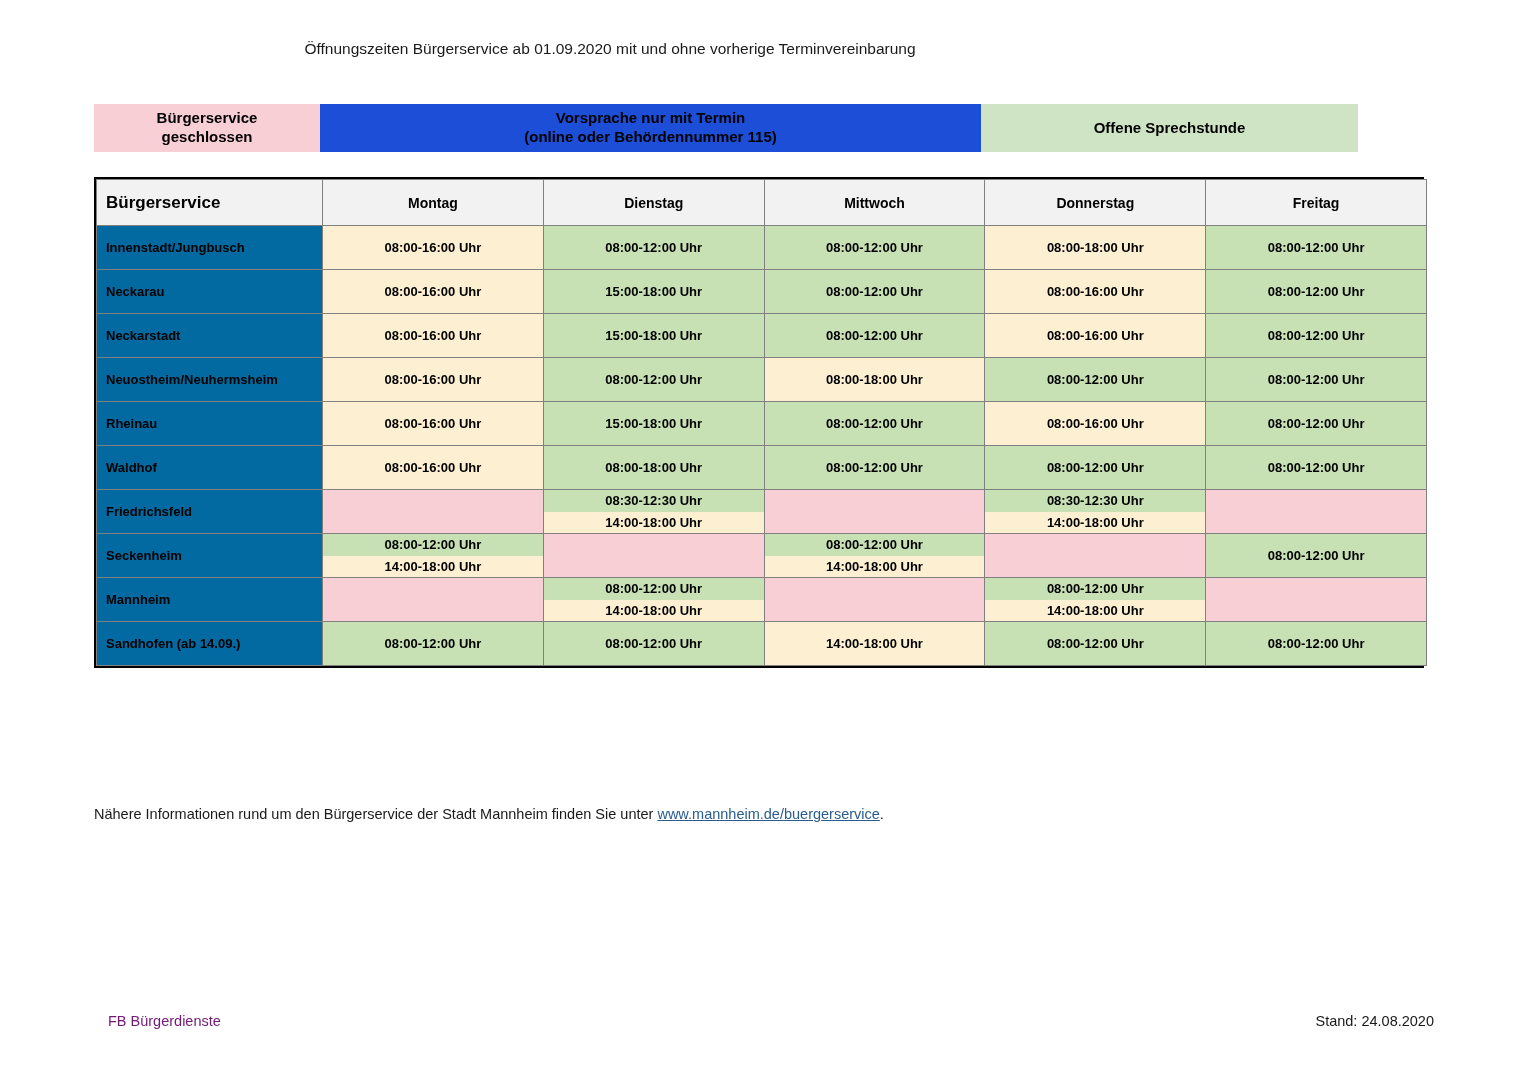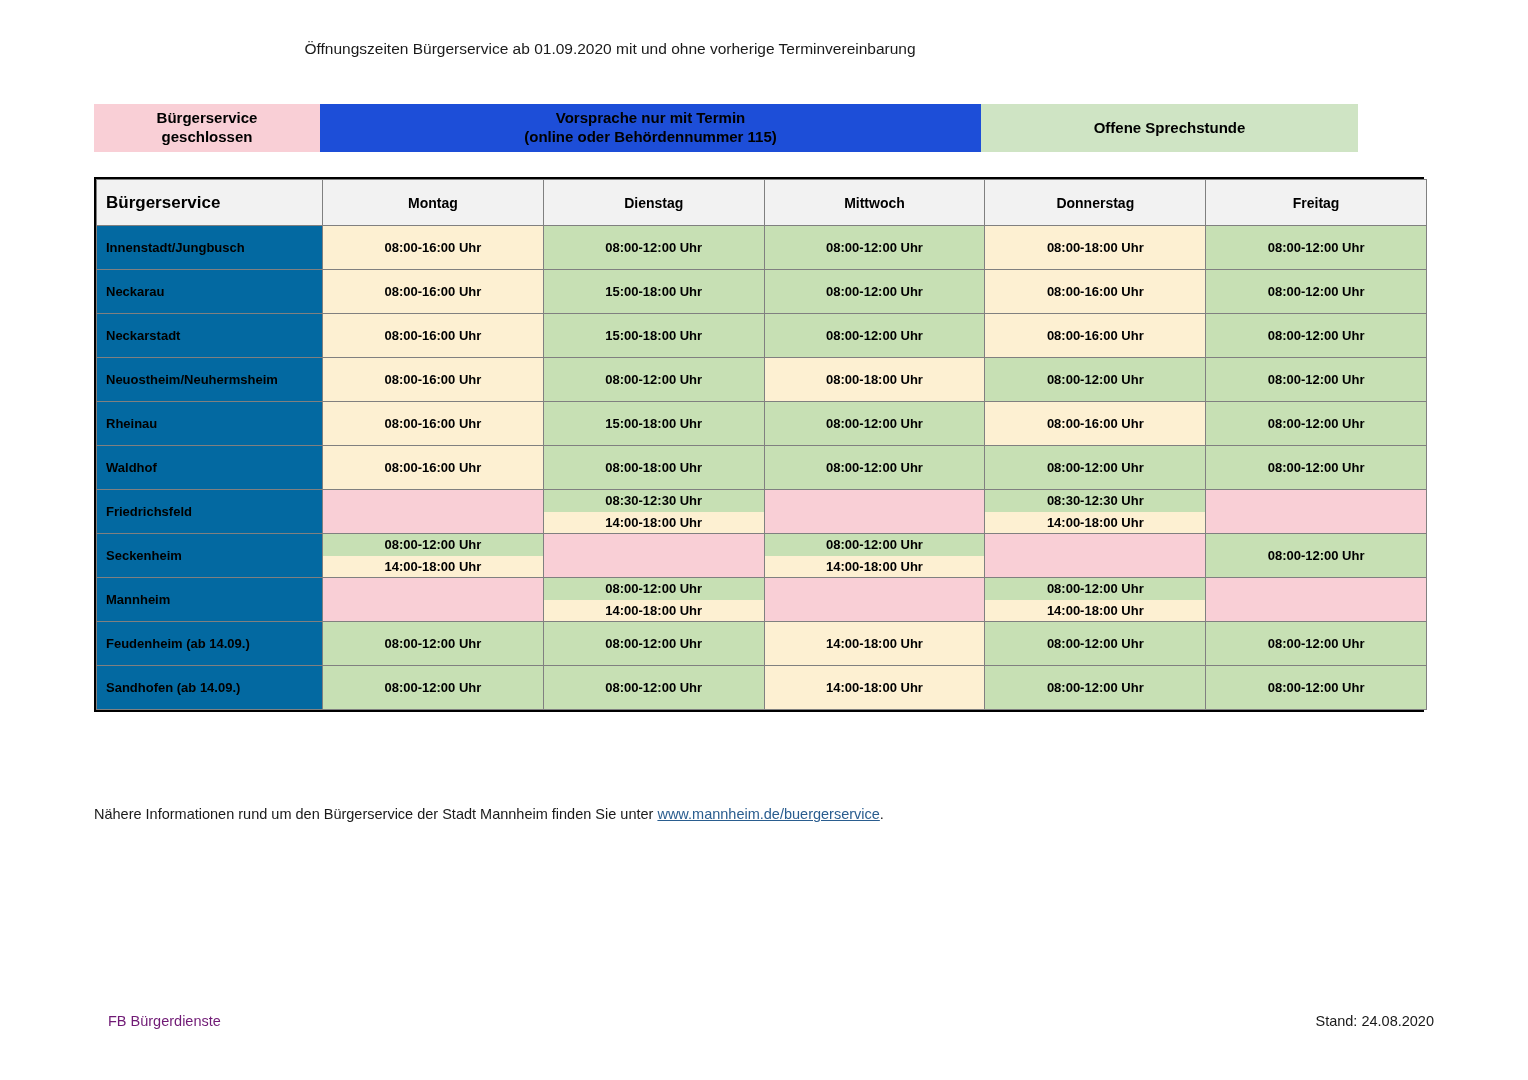--- a/index.html
+++ b/index.html
@@ -288,28 +288,20 @@
               <span class="sub bg-yellow">14:00-18:00 Uhr</span>
             </td>
             <td class="slot bg-pink"></td>
             <td class="slot split">
               <span class="sub bg-green">08:00-12:00 Uhr</span>
               <span class="sub bg-yellow">14:00-18:00 Uhr</span>
             </td>
             <td class="slot bg-pink"></td>
           </tr>
           <tr>
-            <td class="row-name">Feudenheim (ab 14.09.)</td>
-            <td class="slot bg-green"><span>08:00-12:00 Uhr</span></td>
-            <td class="slot bg-green"><span>08:00-12:00 Uhr</span></td>
-            <td class="slot bg-yellow"><span>14:00-18:00 Uhr</span></td>
-            <td class="slot bg-green"><span>08:00-12:00 Uhr</span></td>
-            <td class="slot bg-green"><span>08:00-12:00 Uhr</span></td>
-          </tr>
-          <tr>
             <td class="row-name">Sandhofen (ab 14.09.)</td>
             <td class="slot bg-green"><span>08:00-12:00 Uhr</span></td>
             <td class="slot bg-green"><span>08:00-12:00 Uhr</span></td>
             <td class="slot bg-yellow"><span>14:00-18:00 Uhr</span></td>
             <td class="slot bg-green"><span>08:00-12:00 Uhr</span></td>
             <td class="slot bg-green"><span>08:00-12:00 Uhr</span></td>
           </tr>
         </tbody>
     </table>
   </div>

